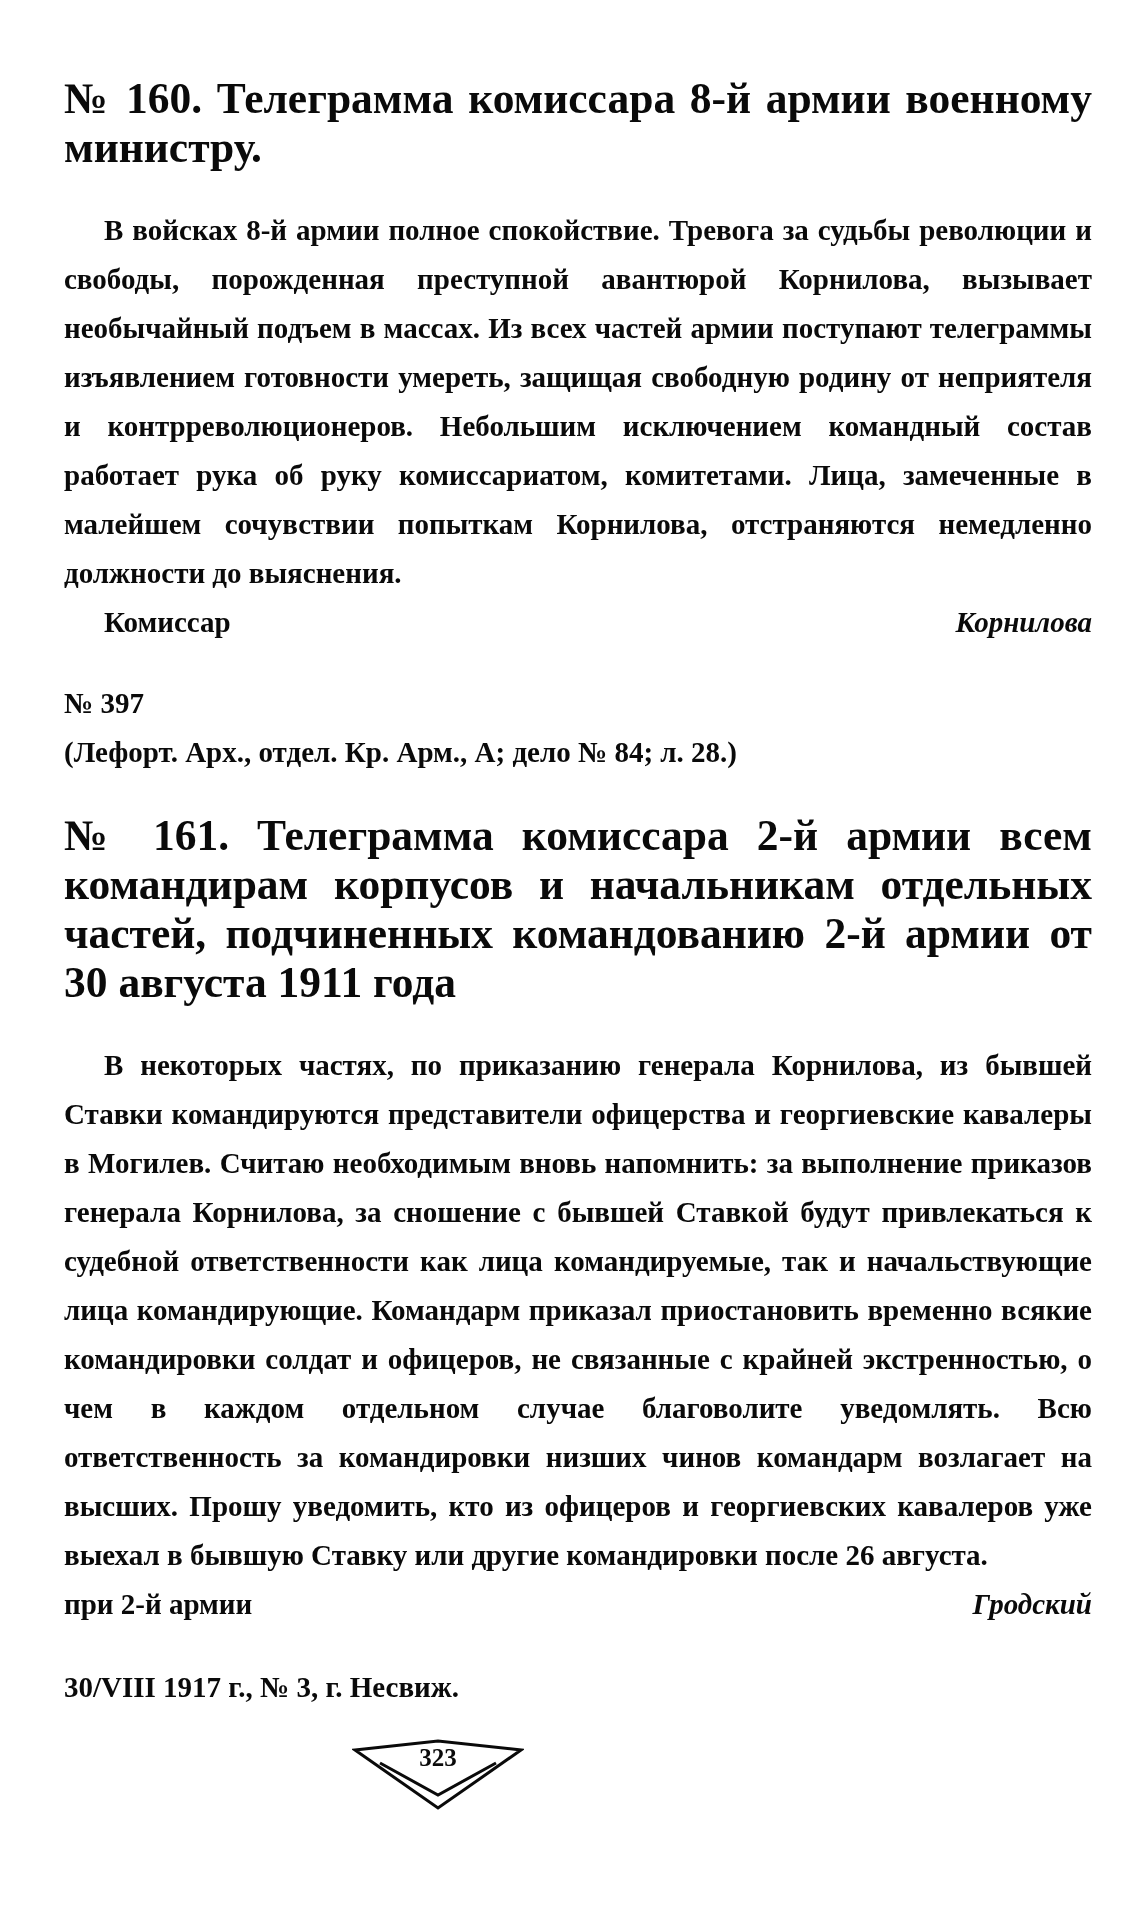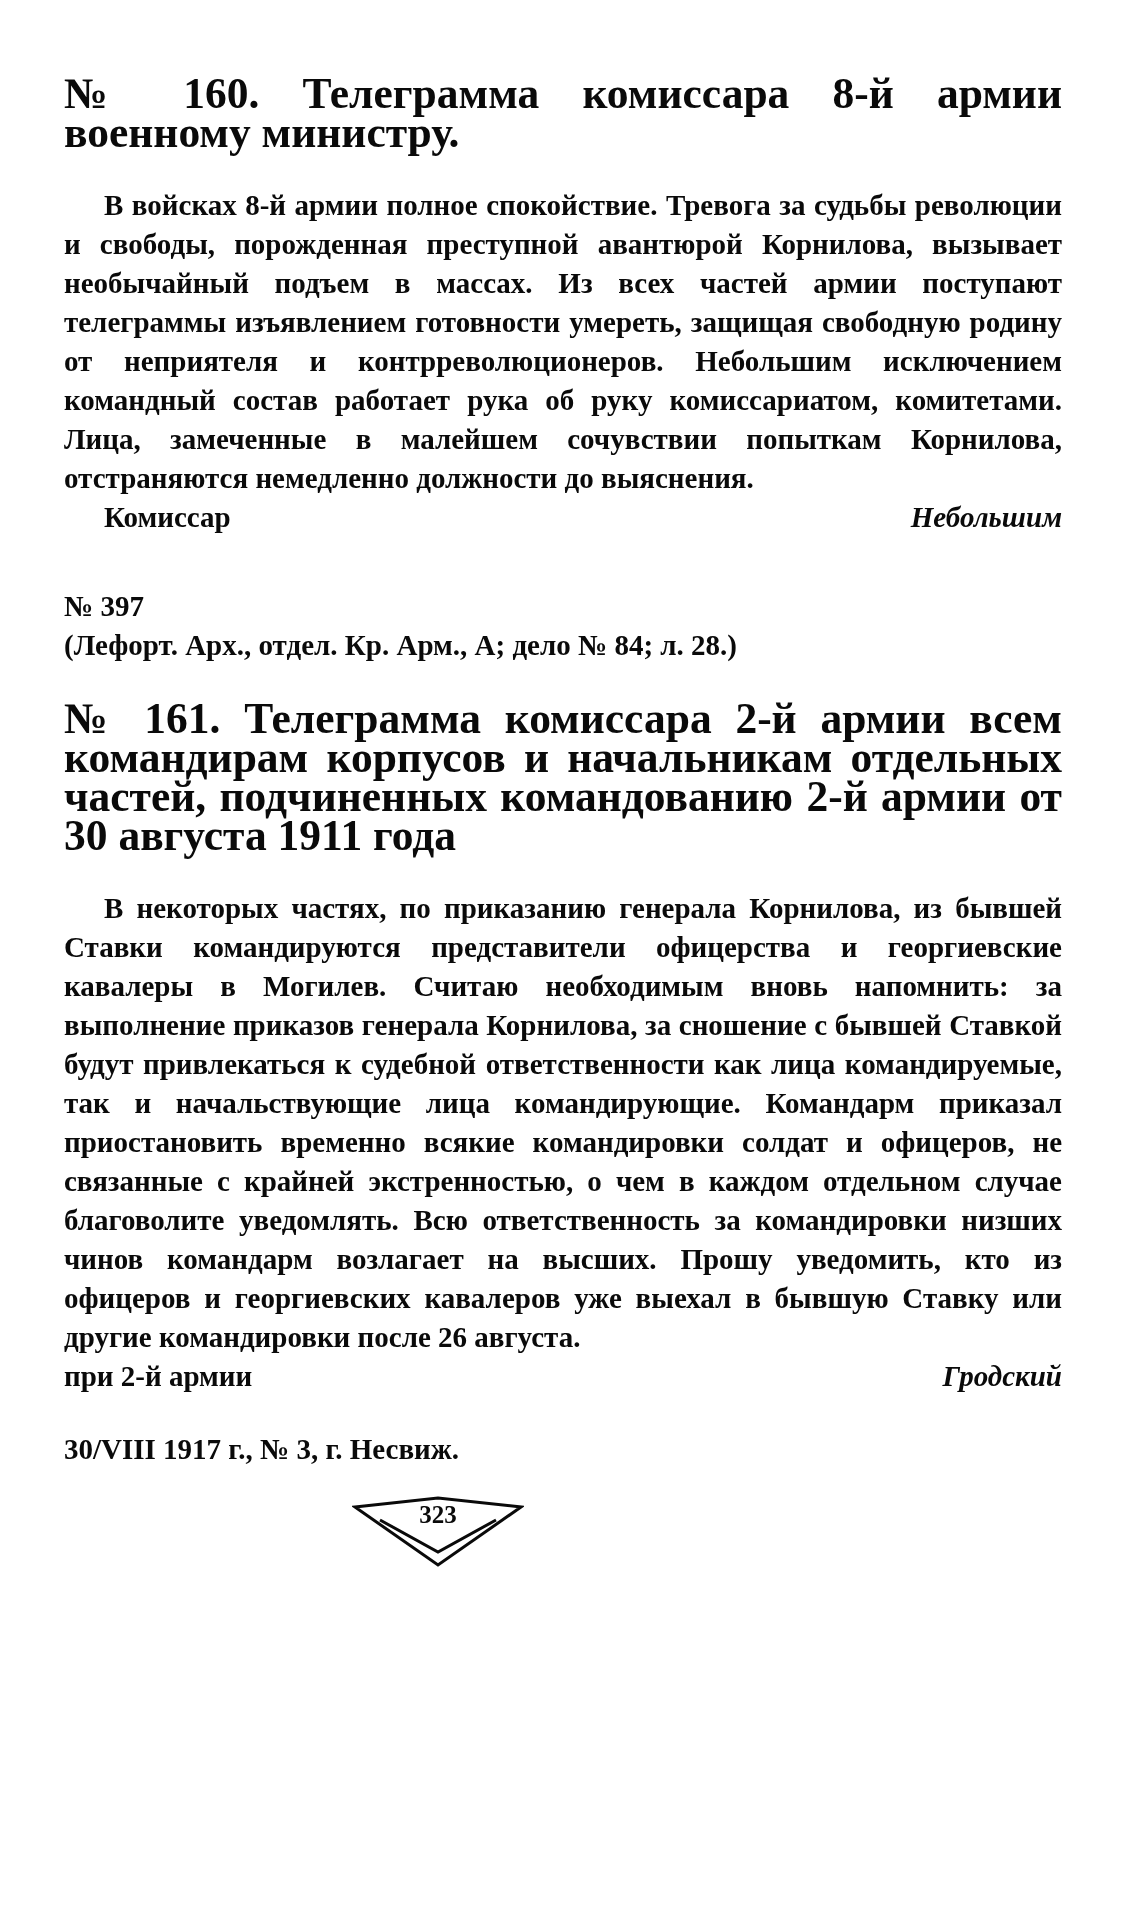--- a/index.html
+++ b/index.html
@@ -11,24 +11,24 @@
     width: 1146px;
     height: 1905px;
     font-family: "Liberation Serif", serif;
     color: #0a0a0a;
     overflow: hidden;
   }
   .page {
     box-sizing: border-box;
     width: 1146px;
     height: 1670px;
-    padding: 74px 84px 0 64px;
+    padding: 74px 54px 0 64px;
     font-size: 29px;
     font-weight: bold;
-    line-height: 39px;
+    line-height: 49px;
   }
   .doc-title {
     text-align: justify;
     margin: 0;
   }
   .doc-title.multiline {
     margin-top: 34px;
   }
   .para {
     text-align: justify;
@@ -48,21 +48,21 @@
     padding-left: 0;
   }
   .sig-name {
     font-style: italic;
   }
   .sig-line {
     padding-left: 40px;
     margin: 0;
   }
   .ref-block {
-    margin-top: 50px;
+    margin-top: 32px;
   }
   .ref-line {
     margin: 0;
     text-align: left;
   }
   .gap-lg { margin-top: 34px; }
   .footer-arrow {
     margin-top: 26px;
     margin-left: 288px;
     width: 172px;
@@ -82,21 +82,21 @@
 
 <div class="page">
 
   <div>
     <h2 class="doc-title">№ 160. Телеграмма комиссара 8-й армии военному министру.</h2>
 
     <p class="para">В войсках 8-й армии полное спокойствие. Тревога за судьбы революции и свободы, порожденная преступной авантюрой Корнилова, вызывает необычайный подъем в массах. Из всех частей армии поступают телеграммы изъявлением готовности умереть, защищая свободную родину от неприятеля и контрреволюционеров. Небольшим исключением командный состав работает рука об руку комиссариатом, комитетами. Лица, замеченные в малейшем сочувствии попыткам Корнилова, отстраняются немедленно должности до выяснения.</p>
 
     <div class="sig-row">
       <span class="sig-left">Комиссар</span>
-      <span class="sig-name">Небольшим</span>
+      <span class="sig-name">Корнилова</span>
     </div>
 
     <div class="ref-block">
       <p class="ref-line">№ 397</p>
       <p class="ref-line">(Лефорт. Арх., отдел. Кр. Арм., А; дело № 84; л. 28.)</p>
     </div>
   </div>
 
   <div>
     <h2 class="doc-title multiline">№ 161. Телеграмма комиссара 2-й армии всем командирам корпусов и начальникам отдельных частей, подчиненных командованию 2-й армии от 30 августа 1911 года</h2>

